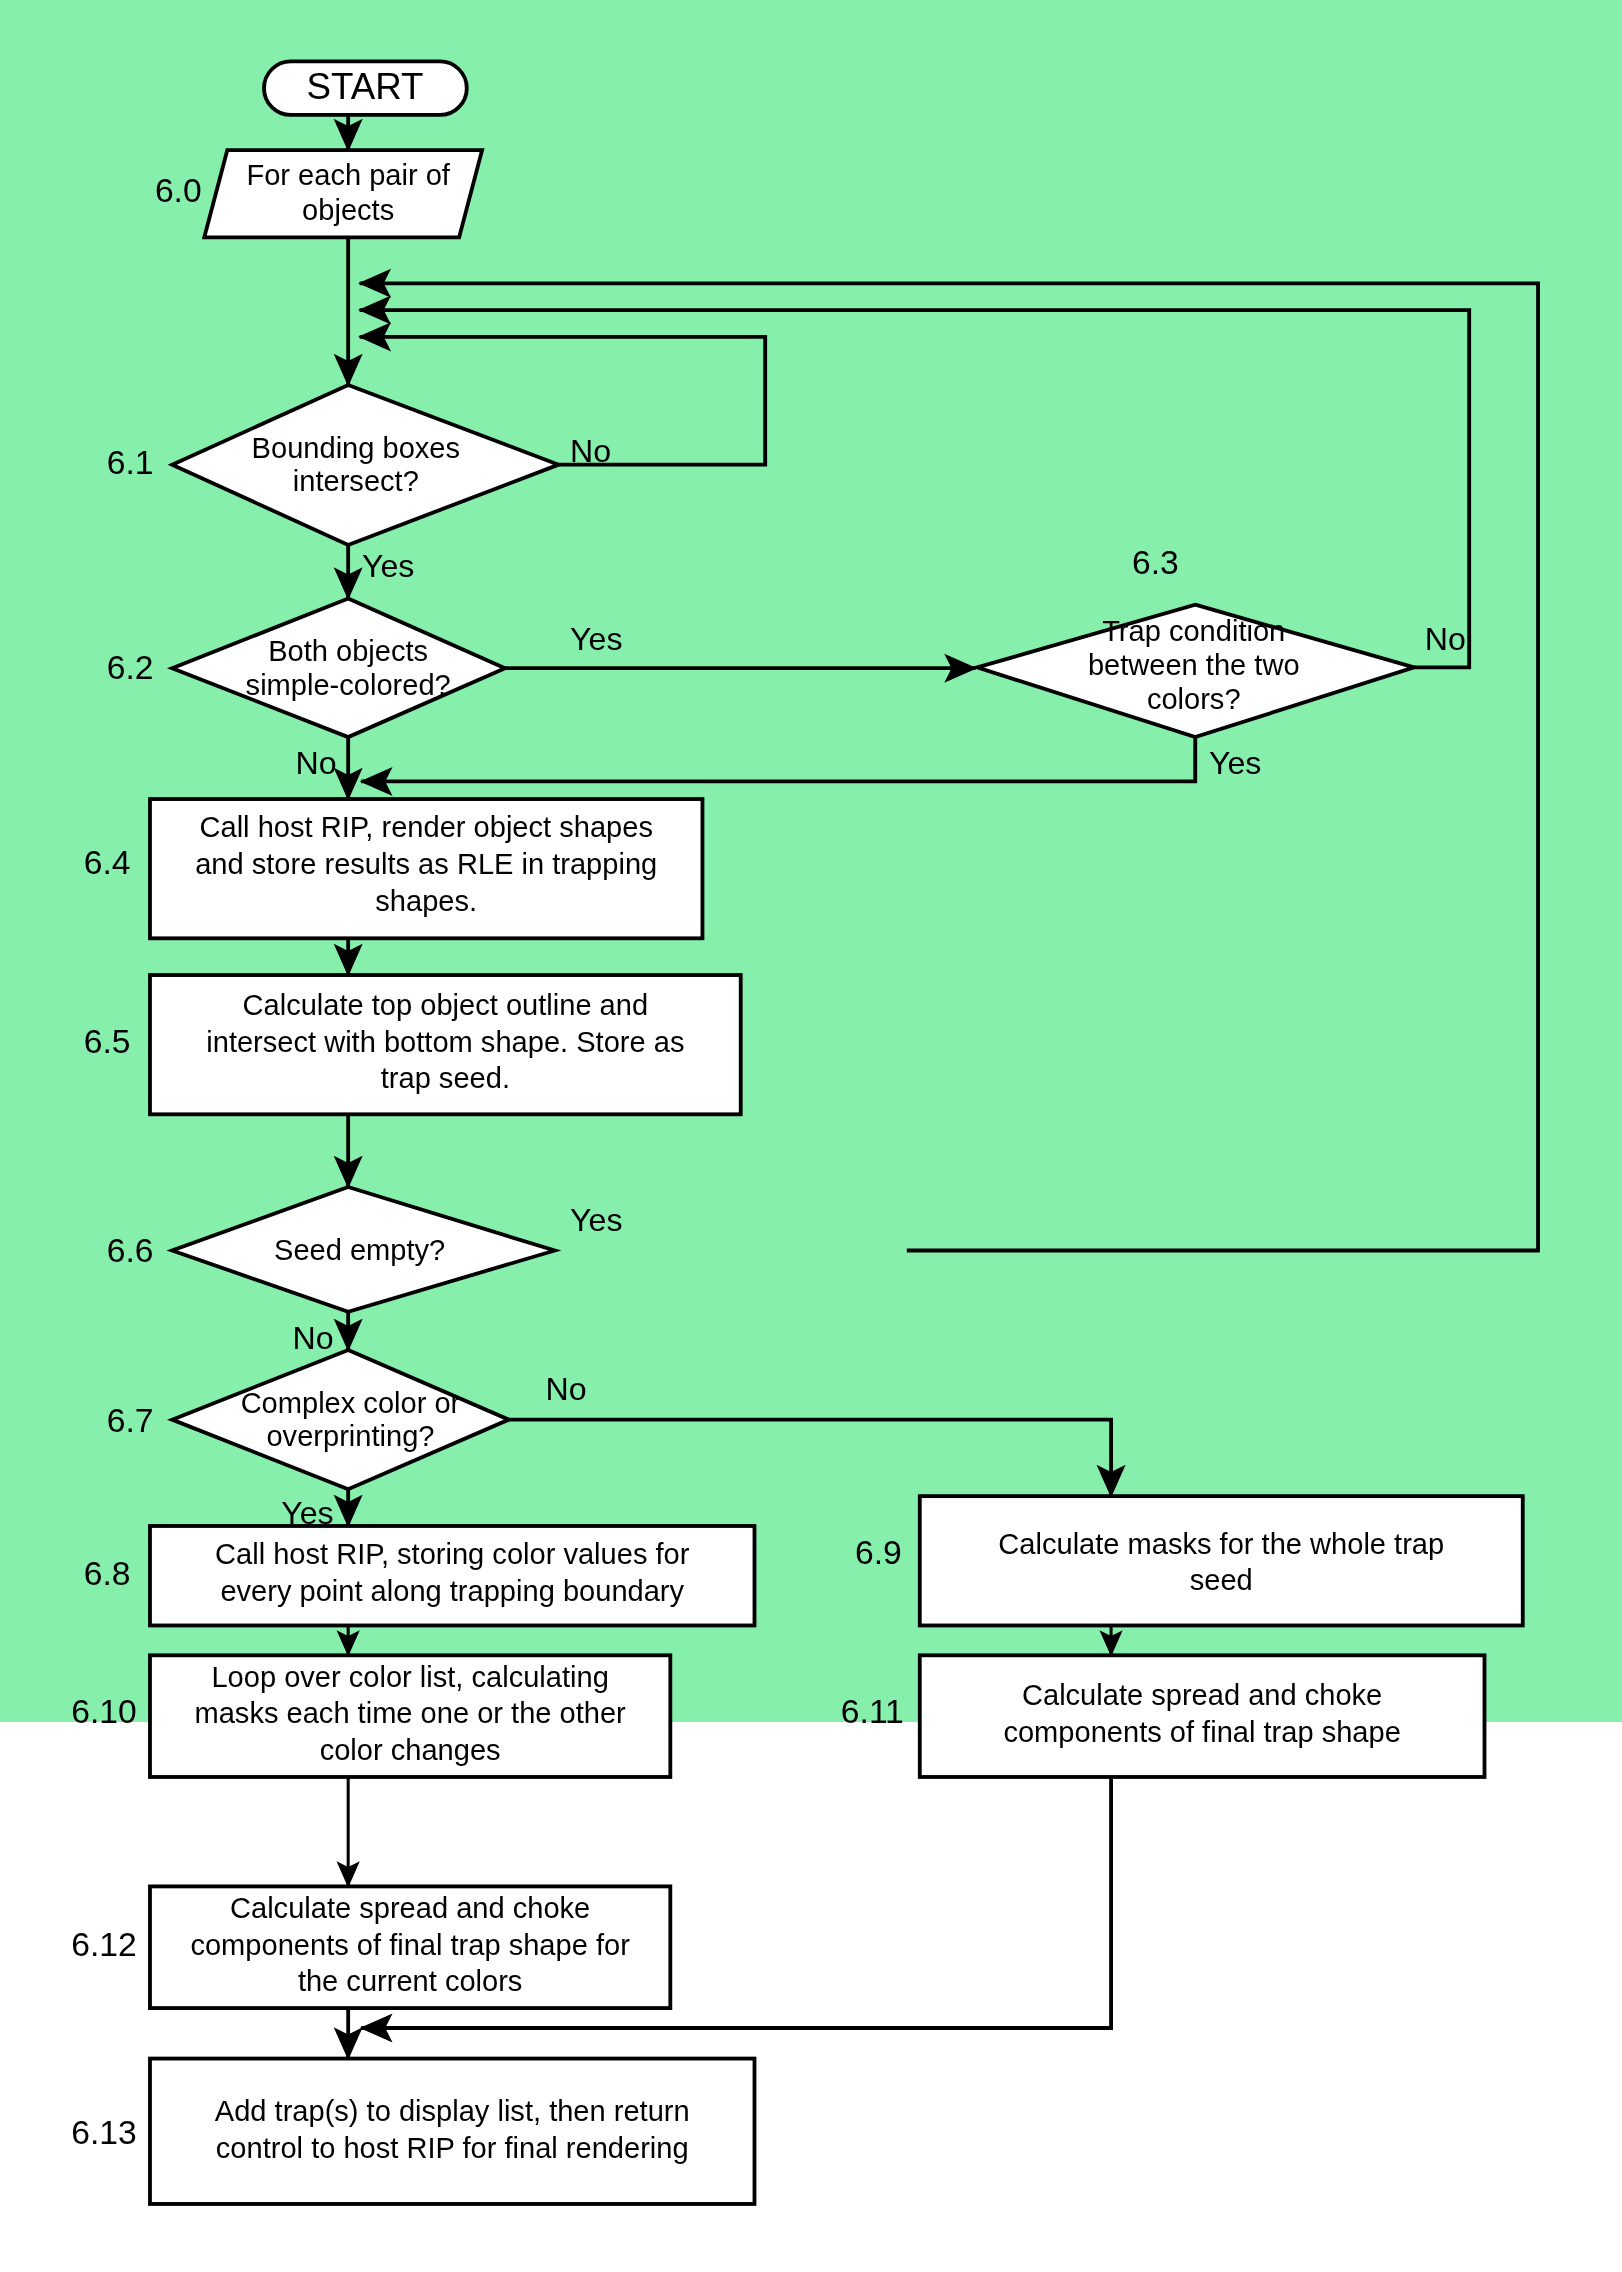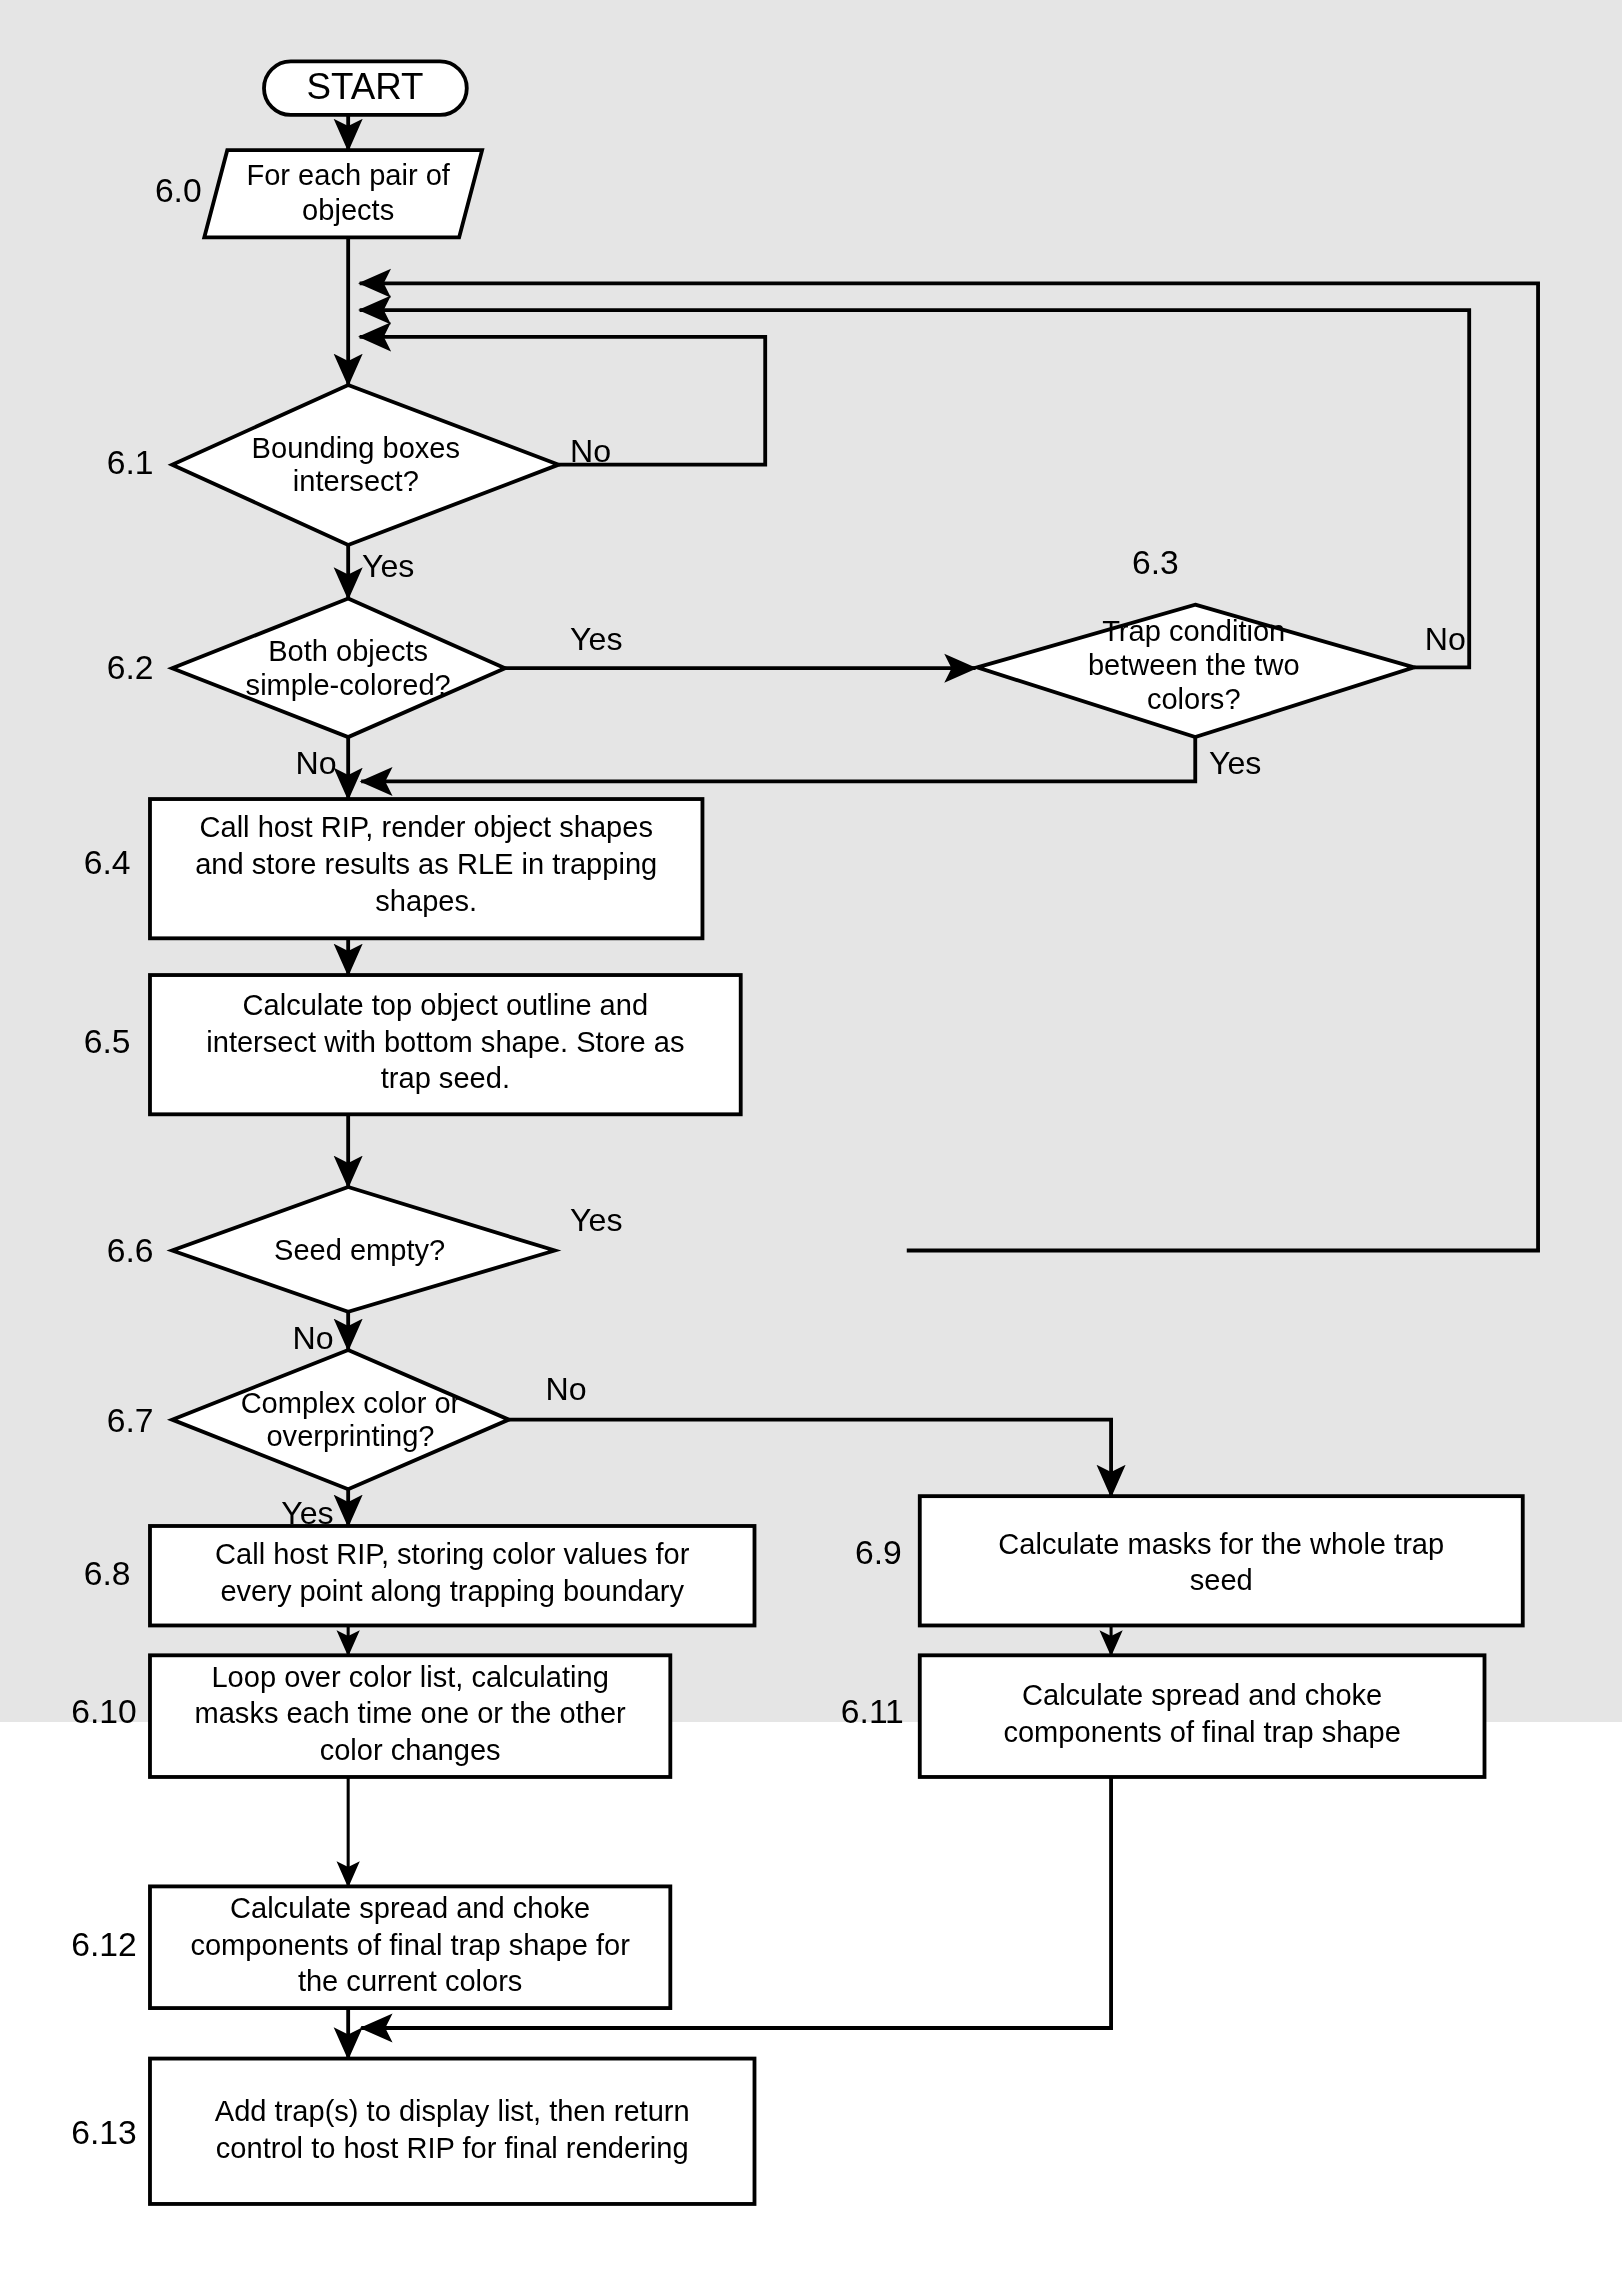--- a/index.html
+++ b/index.html
@@ -10,21 +10,21 @@
   body {
     width: 1623px;
     height: 2273px;
     font-family: "Liberation Sans", sans-serif;
     overflow: hidden;
   }
   #flowchart-root {
     position: relative;
     width: 1623px;
     height: 1722px;
-    background: #e5e5e5;
+    background: #86efac;
   }
   svg#flow-svg {
     display: block;
     width: 1623px;
     height: 2273px;
   }
   .shape-outline {
     fill: #ffffff;
     stroke: #000000;
     stroke-width: 5;

